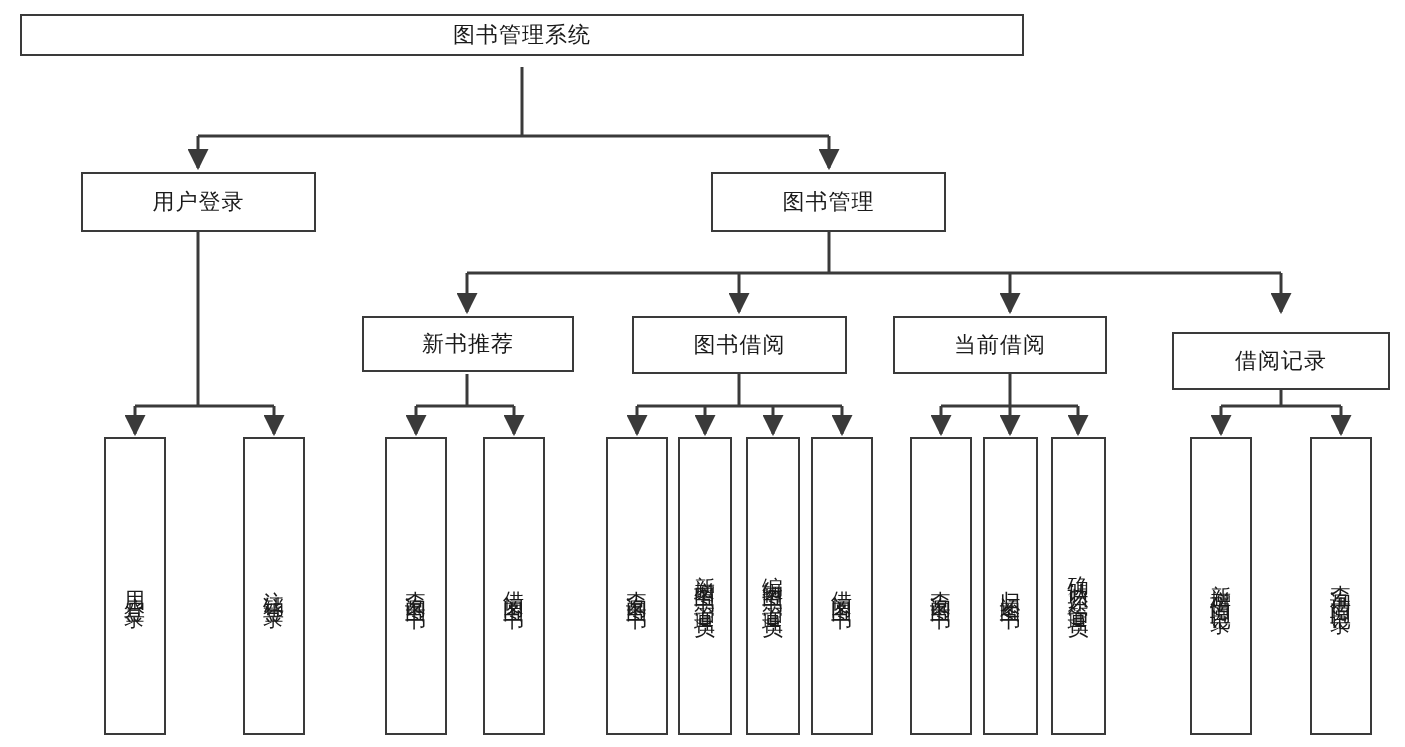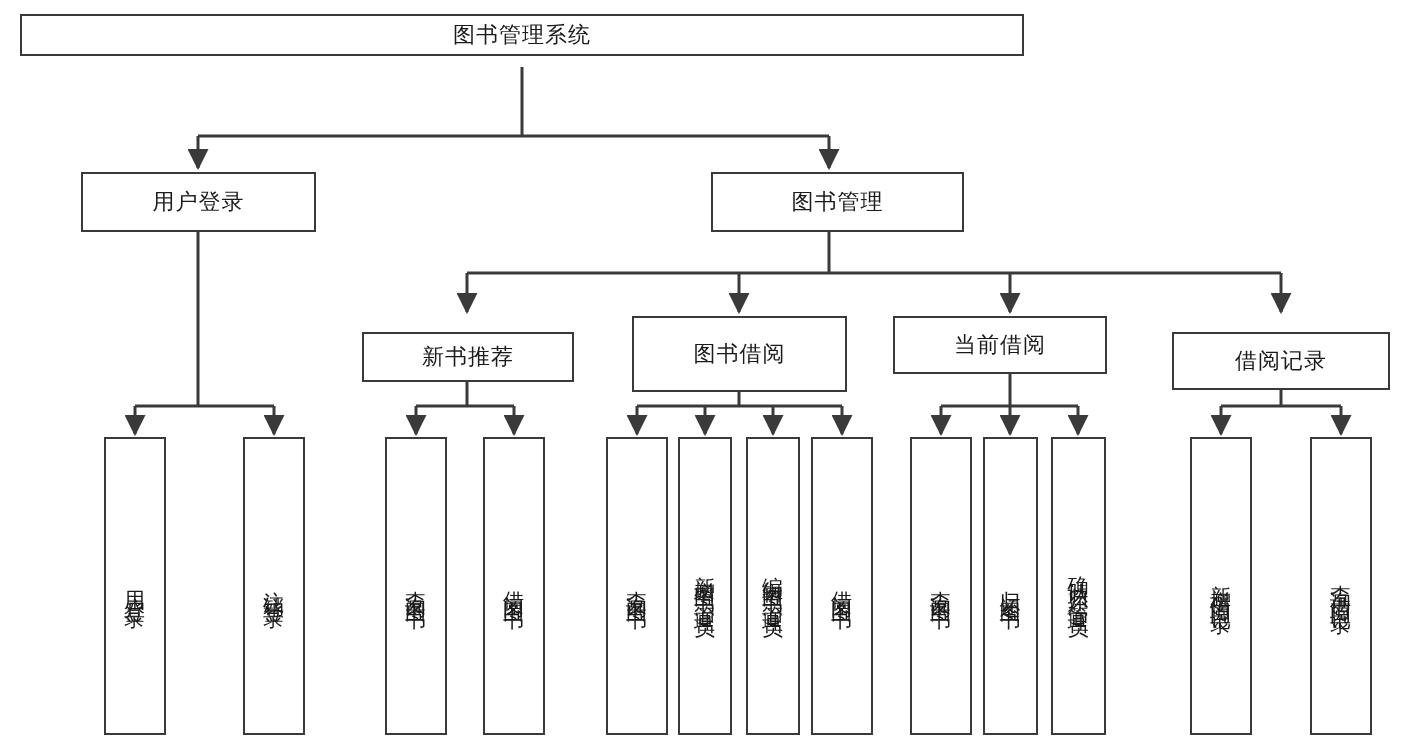--- a/index.html
+++ b/index.html
@@ -121,28 +121,28 @@
     </g>
   </svg>
 
   <div class="node h" style="left:20px; top:14px; width:1004px; height:42px;">
     <span>图书管理系统</span>
   </div>
 
   <div class="node h" style="left:81px; top:172px; width:235px; height:60px;">
     <span>用户登录</span>
   </div>
-  <div class="node h" style="left:711px; top:172px; width:253px; height:60px;">
+  <div class="node h" style="left:711px; top:172px; width:235px; height:60px;">
     <span>图书管理</span>
   </div>
 
-  <div class="node h" style="left:362px; top:332px; width:212px; height:50px;justify-content:center;">
+  <div class="node h" style="left:362px; top:316px; width:212px; height:56px;justify-content:center;">
     <span>新书推荐</span>
   </div>
-  <div class="node h" style="left:632px; top:316px; width:215px; height:76px;align-items:center;">
+  <div class="node h" style="left:632px; top:316px; width:215px; height:58px;align-items:center;">
     <span>图书借阅</span>
   </div>
   <div class="node h" style="left:893px; top:316px; width:214px; height:58px;">
     <span>当前借阅</span>
   </div>
   <div class="node h" style="left:1172px; top:332px; width:218px; height:58px;">
     <span>借阅记录</span>
   </div>
 
   <div class="node v" style="left:104px; top:437px; width:62px; height:298px;">

